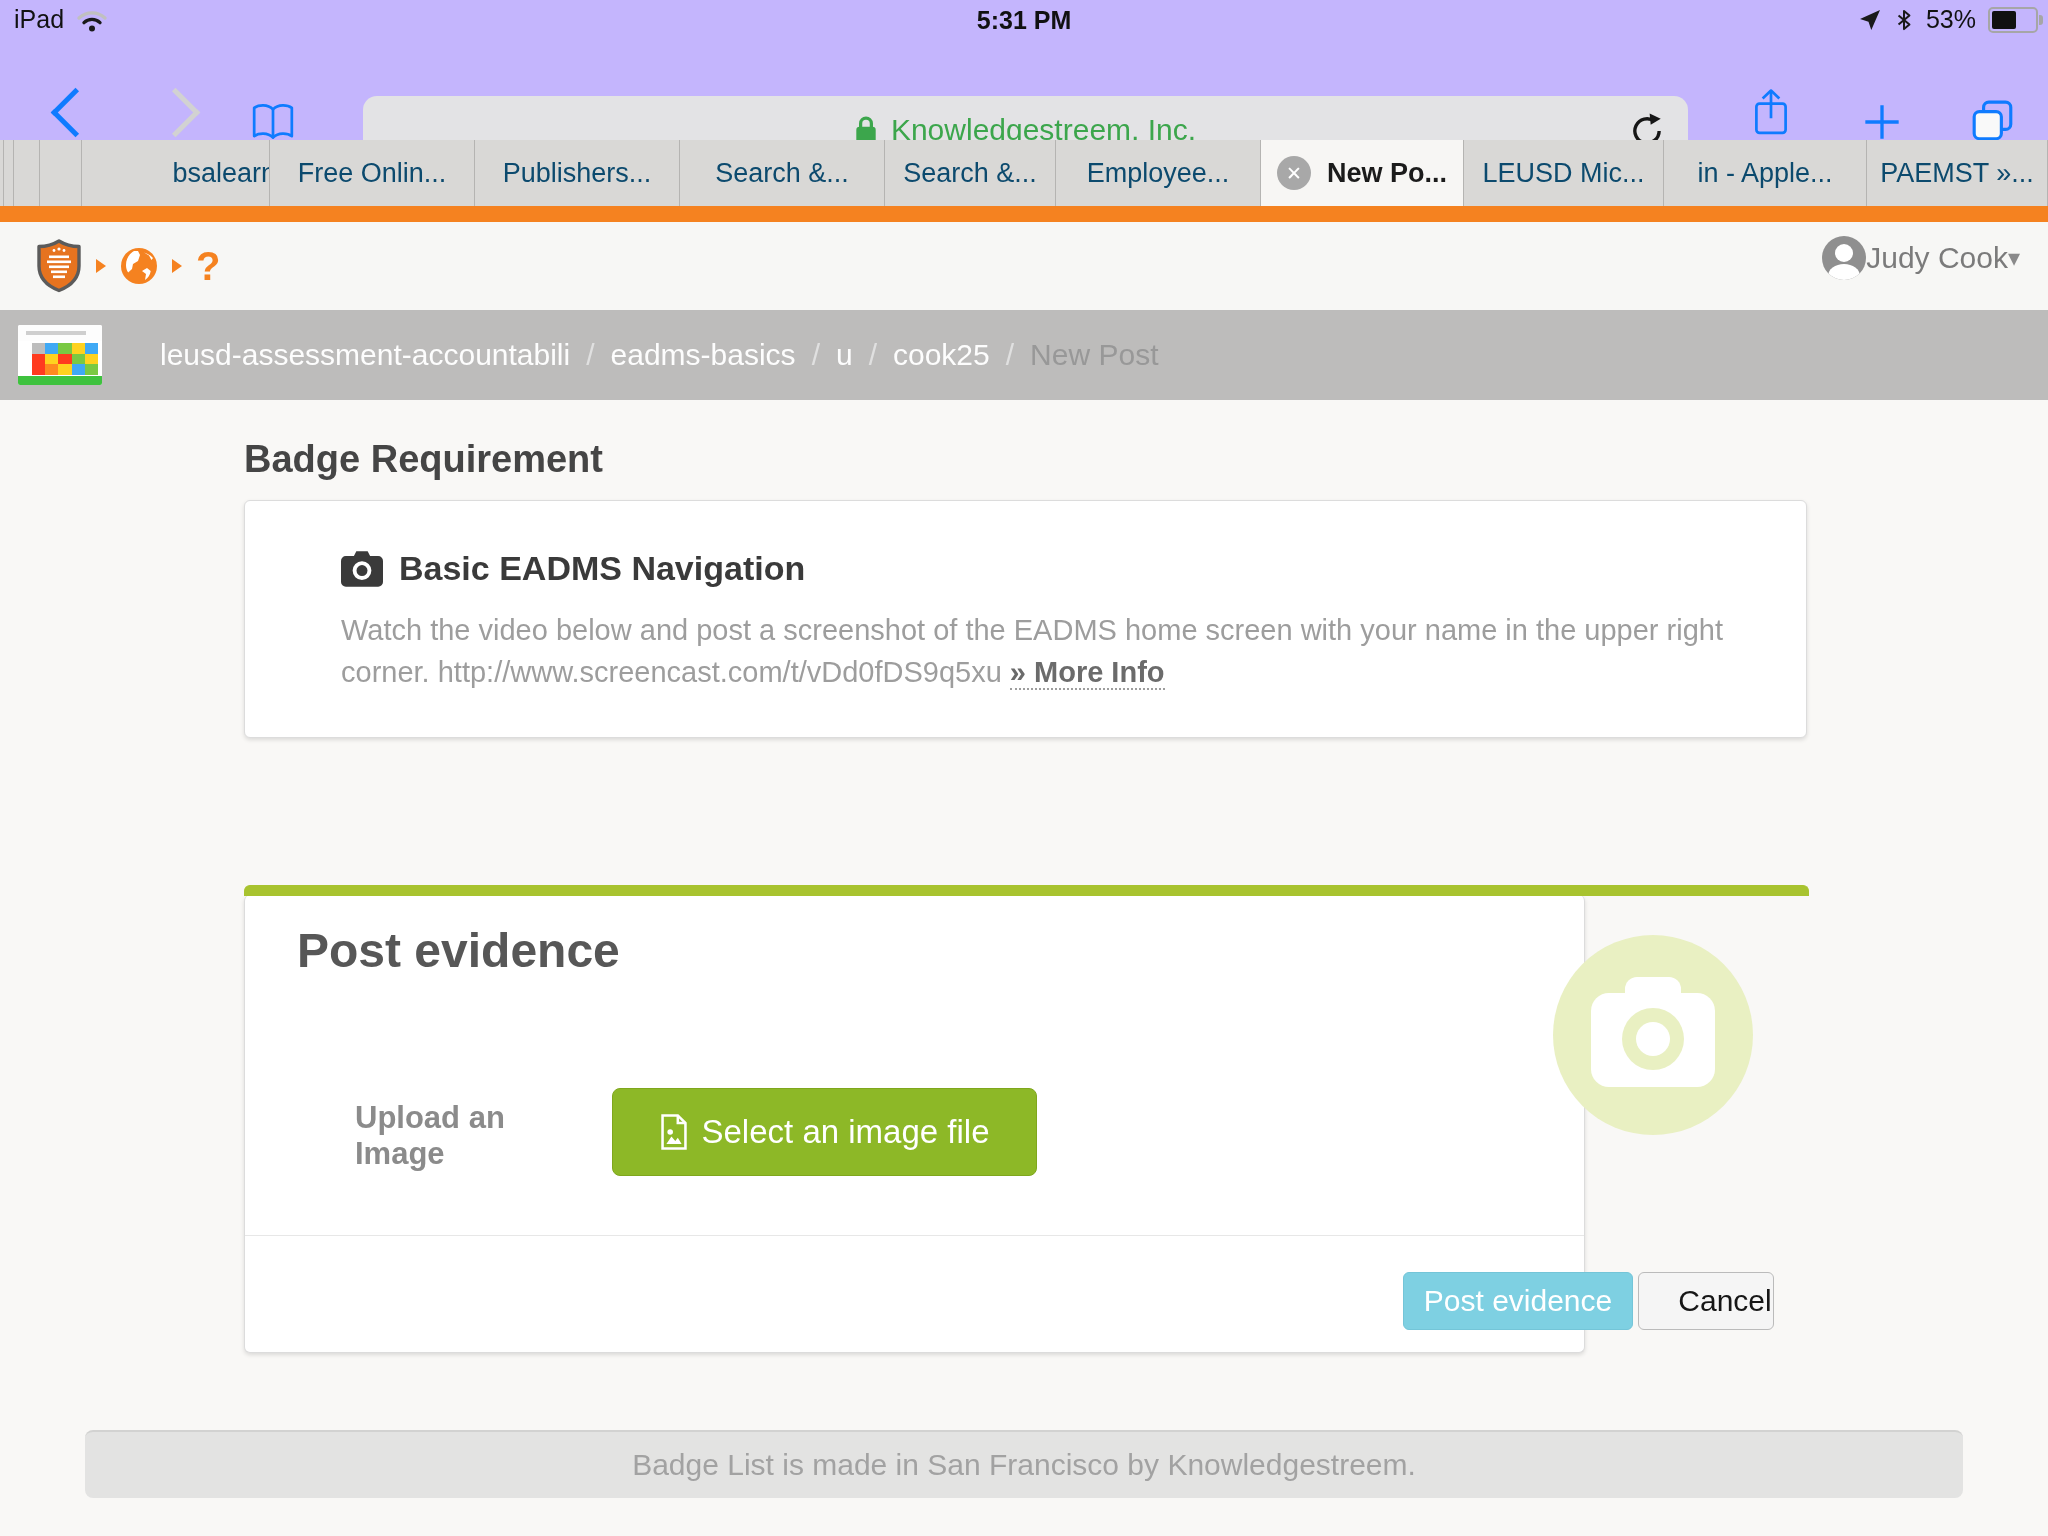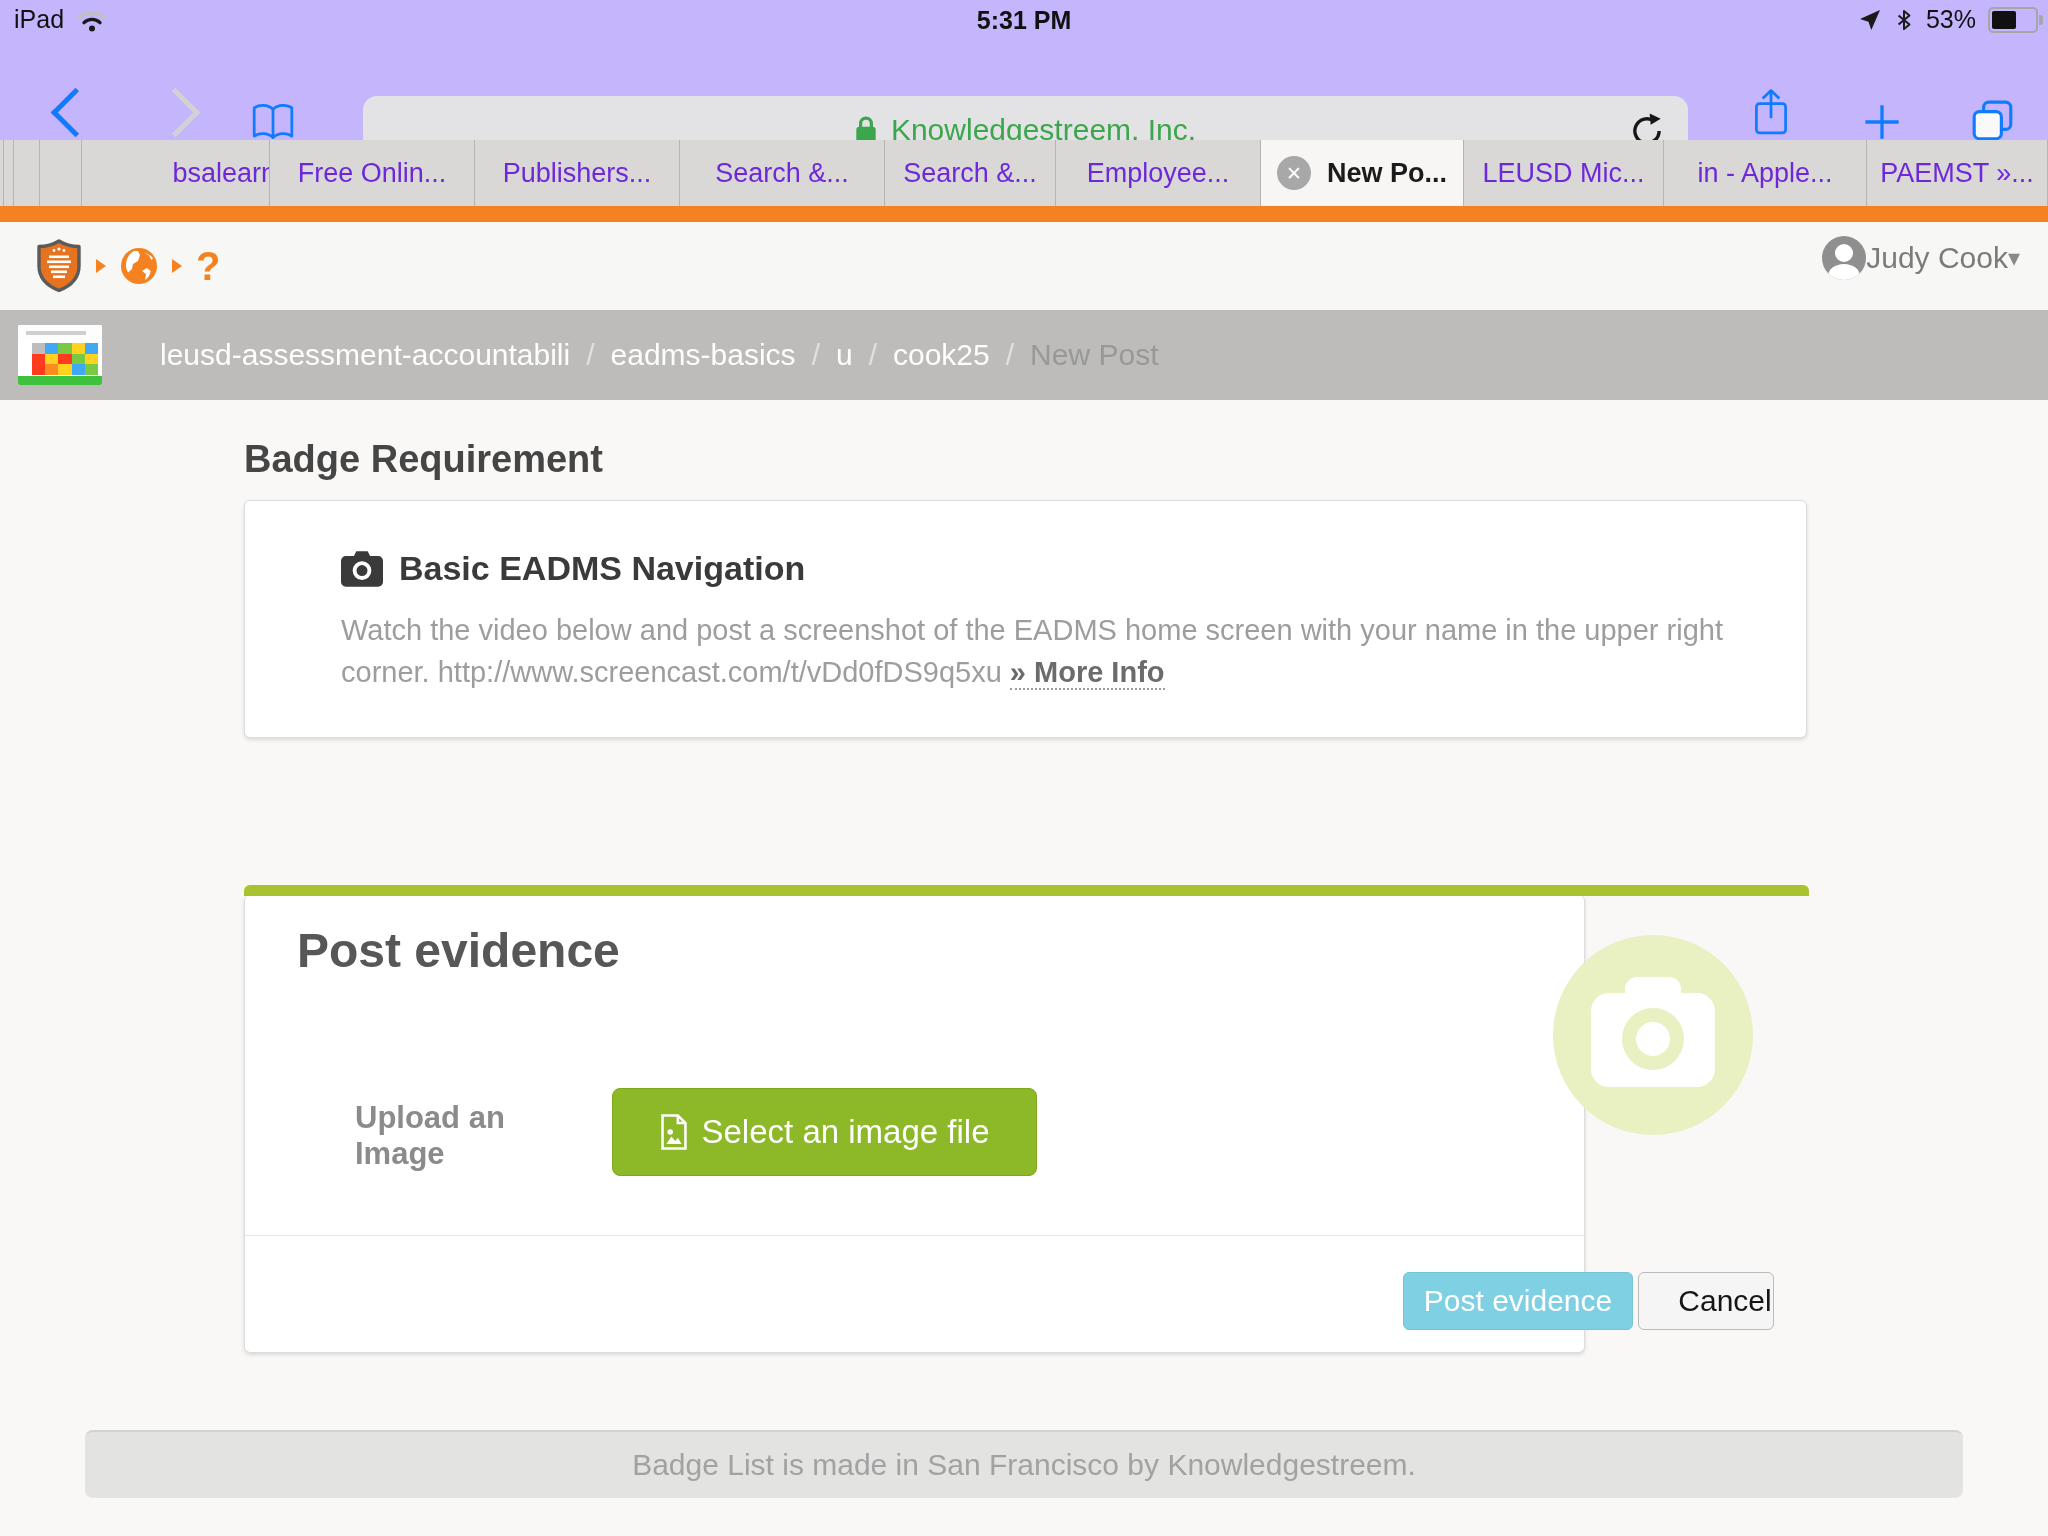--- a/index.html
+++ b/index.html
@@ -25,21 +25,21 @@
   .urlbar{position:absolute;left:363px;top:56px;width:1325px;height:68px;background:#e3e3e5;border-radius:14px;
           display:flex;align-items:center;justify-content:center;gap:14px;font-size:30px;color:#3ca64c;}
   .reload{position:absolute;right:22px;top:16px;}
   .tb-share{position:absolute;left:1752px;top:48px;}
   .tb-plus{position:absolute;left:1862px;top:62px;}
   .tb-tabs{position:absolute;left:1970px;top:58px;}
 
   
   .tabbar{position:absolute;left:0;top:140px;width:2048px;height:66px;background:#d9d8d6;display:flex;}
   .tab{height:66px;box-sizing:border-box;border-right:1px solid #b5b4b2;display:flex;align-items:center;
-       justify-content:center;font-size:27px;color:#6d28d9;white-space:nowrap;overflow:hidden;flex:none;}
+       justify-content:center;font-size:27px;color:#0c4a6e;white-space:nowrap;overflow:hidden;flex:none;}
   .tab.active{background:#f7f6f4;color:#1b1b1b;font-weight:600;gap:16px;}
   .tab.endtab{justify-content:flex-end;}
   .tab.endtab span{margin-right:-7px;}
   .closedot{width:34px;height:34px;border-radius:50%;background:#a8a8a8;color:#fff;font-size:19px;font-weight:400;
             display:flex;align-items:center;justify-content:center;flex:none;}
   .orangebar{position:absolute;left:0;top:206px;width:2048px;height:16px;background:#f58220;}
 
   
   .siteheader{position:absolute;left:0;top:222px;width:2048px;height:88px;background:#f7f7f5;}
   .hdr-icons{position:absolute;left:36px;top:16px;display:flex;align-items:center;gap:14px;height:56px;}

